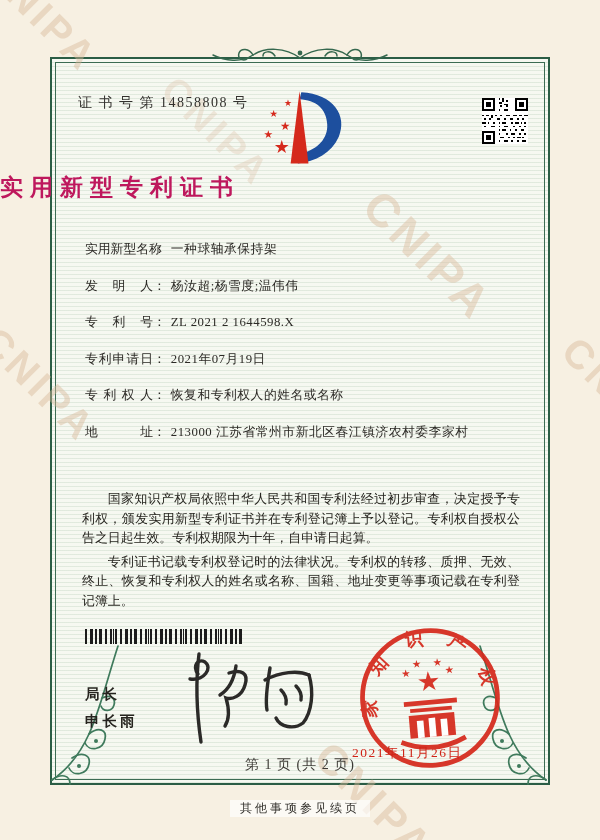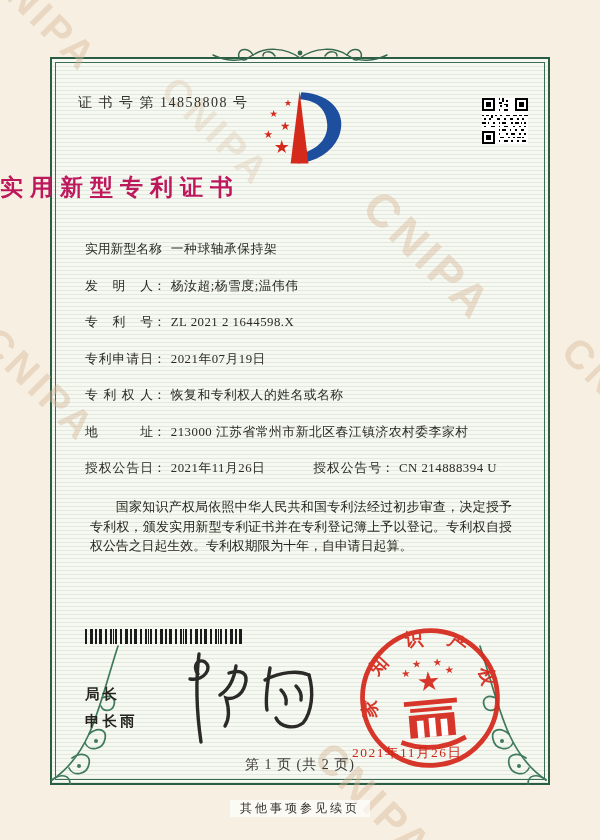--- a/index.html
+++ b/index.html
@@ -39,21 +39,21 @@
   .rows{position:absolute;left:85px;width:435px;top:241px;font-size:12.8px;color:#2c2a26;}
   .row{height:20px;margin-bottom:16.5px;white-space:nowrap;}
   .row-label{display:inline-block;width:68px;text-align:justify;text-align-last:justify;vertical-align:bottom;}
   .row-colon{margin-right:5px;}
   .row-value{letter-spacing:0.5px;margin-top:12px;}
   .grant-row .grp1{display:inline-block;width:225px;}
 
   
   .paras{position:absolute;left:78px;width:446px;top:486px;font-size:12.9px;line-height:19.5px;
     color:#26241f;text-align:justify;}
-  .paras p{margin:12px;text-indent:2em;}
+  .paras p{margin:4px;text-indent:2em;}
 
   
   .barcode{position:absolute;left:85px;top:629px;width:157px;height:15px;
     background-image:
       repeating-linear-gradient(90deg,#1c1c1c 0 2px, rgba(0,0,0,0) 2px 5px),
       repeating-linear-gradient(90deg,#1c1c1c 0 1px, rgba(0,0,0,0) 1px 7px);}
 
   
   .signer{position:absolute;left:85px;top:681px;font-family:"Liberation Sans", sans-serif;
     font-size:14.5px;font-weight:bold;color:#26241f;letter-spacing:3px;line-height:27px;}
@@ -177,32 +177,25 @@
       </div>
       <div class="row">
         <span class="row-label">专利申请日</span><span class="row-colon">：</span><span class="row-value">2021年07月19日</span>
       </div>
       <div class="row">
         <span class="row-label">专利权人</span><span class="row-colon">：</span><span class="row-value">恢复和专利权人的姓名或名称</span>
       </div>
       <div class="row">
         <span class="row-label">地址</span><span class="row-colon">：</span><span class="row-value">213000 江苏省常州市新北区春江镇济农村委李家村</span>
       </div>
-      <div class="row grant-row">
-        <span class="grp1">
-          <span class="row-label">授权公告日</span><span class="row-colon">：</span><span class="row-value">2021年11月26日</span>
-        </span>
-        <span class="grp2">
-          <span class="row-label">授权公告号</span><span class="row-colon">：</span><span class="row-value">CN 214888394 U</span>
-        </span>
-      </div>
     </div>
 
     <div class="paras">
       <p>国家知识产权局依照中华人民共和国专利法经过初步审查，决定授予专利权，颁发实用新型专利证书并在专利登记簿上予以登记。专利权自授权公告之日起生效。专利权期限为十年，自申请日起算。</p>
+      <p>专利证书记载专利权登记时的法律状况。专利权的转移、质押、无效、终止、恢复和专利权人的姓名或名称、国籍、地址变更等事项记载在专利登记簿上。</p>
     </div>
 
     <div class="barcode"></div>
 
     <div class="signer">
       <div>局长</div>
       <div>申长雨</div>
     </div>
 
     <div class="signature">

